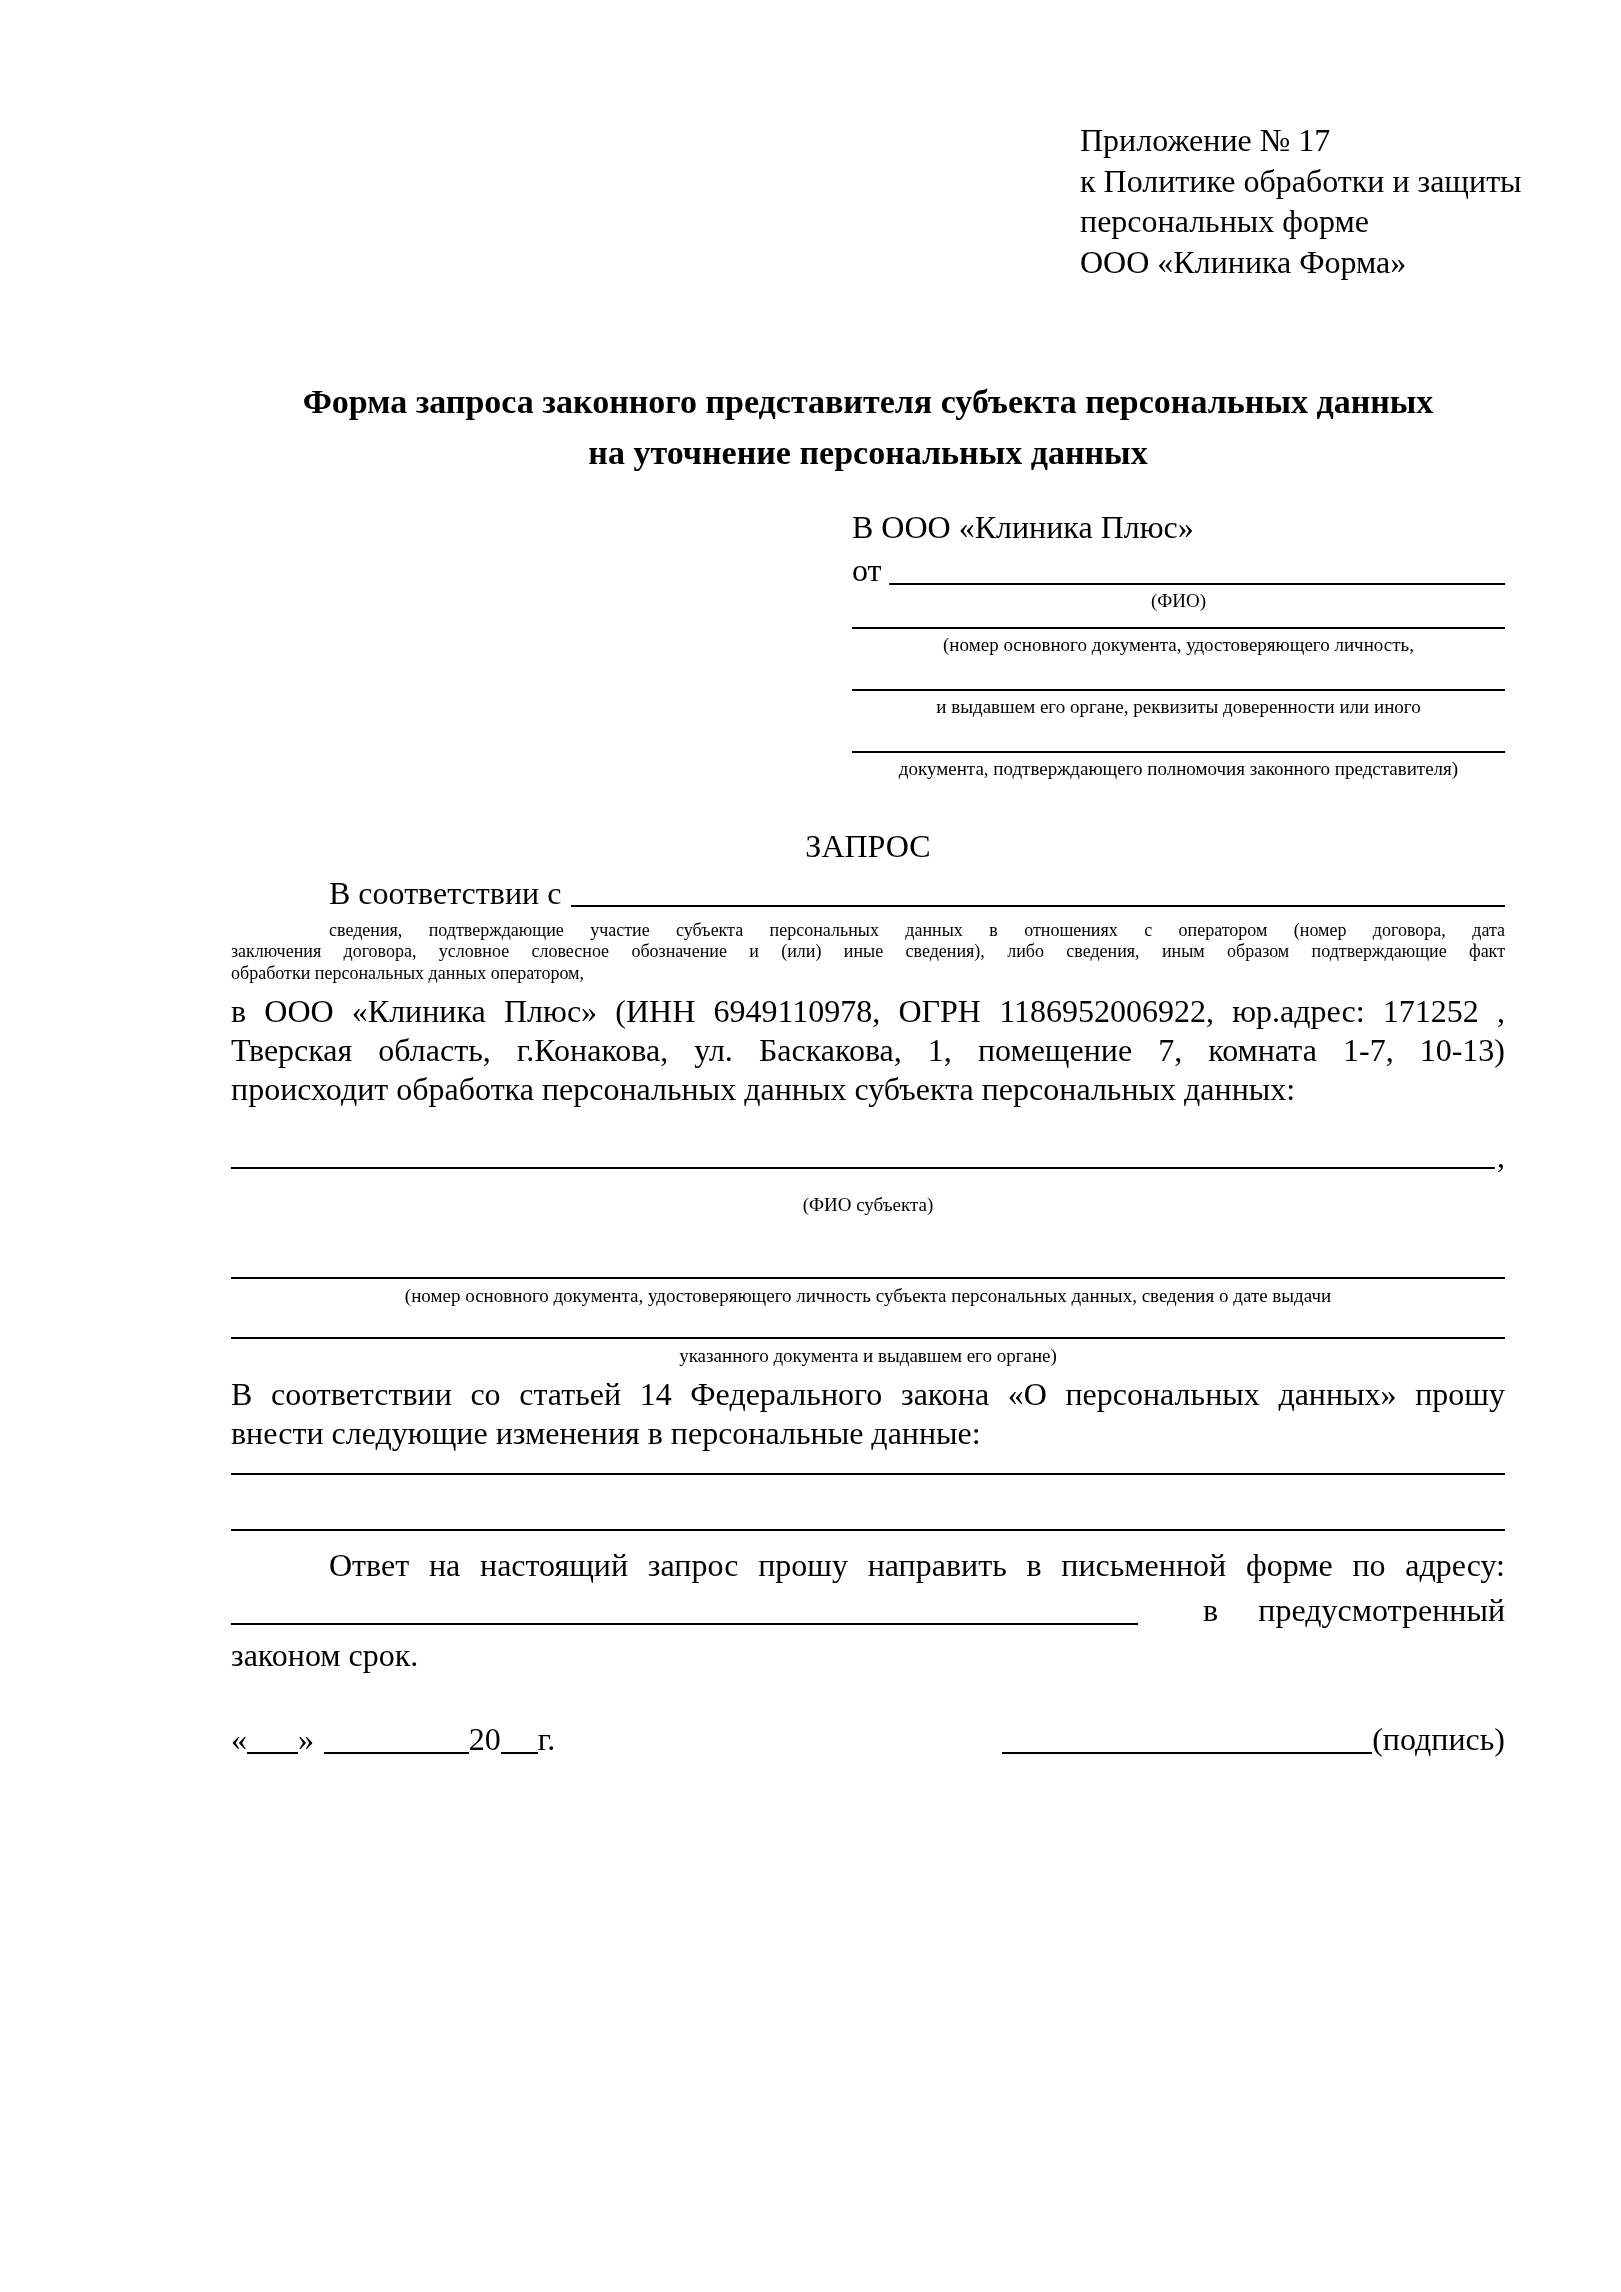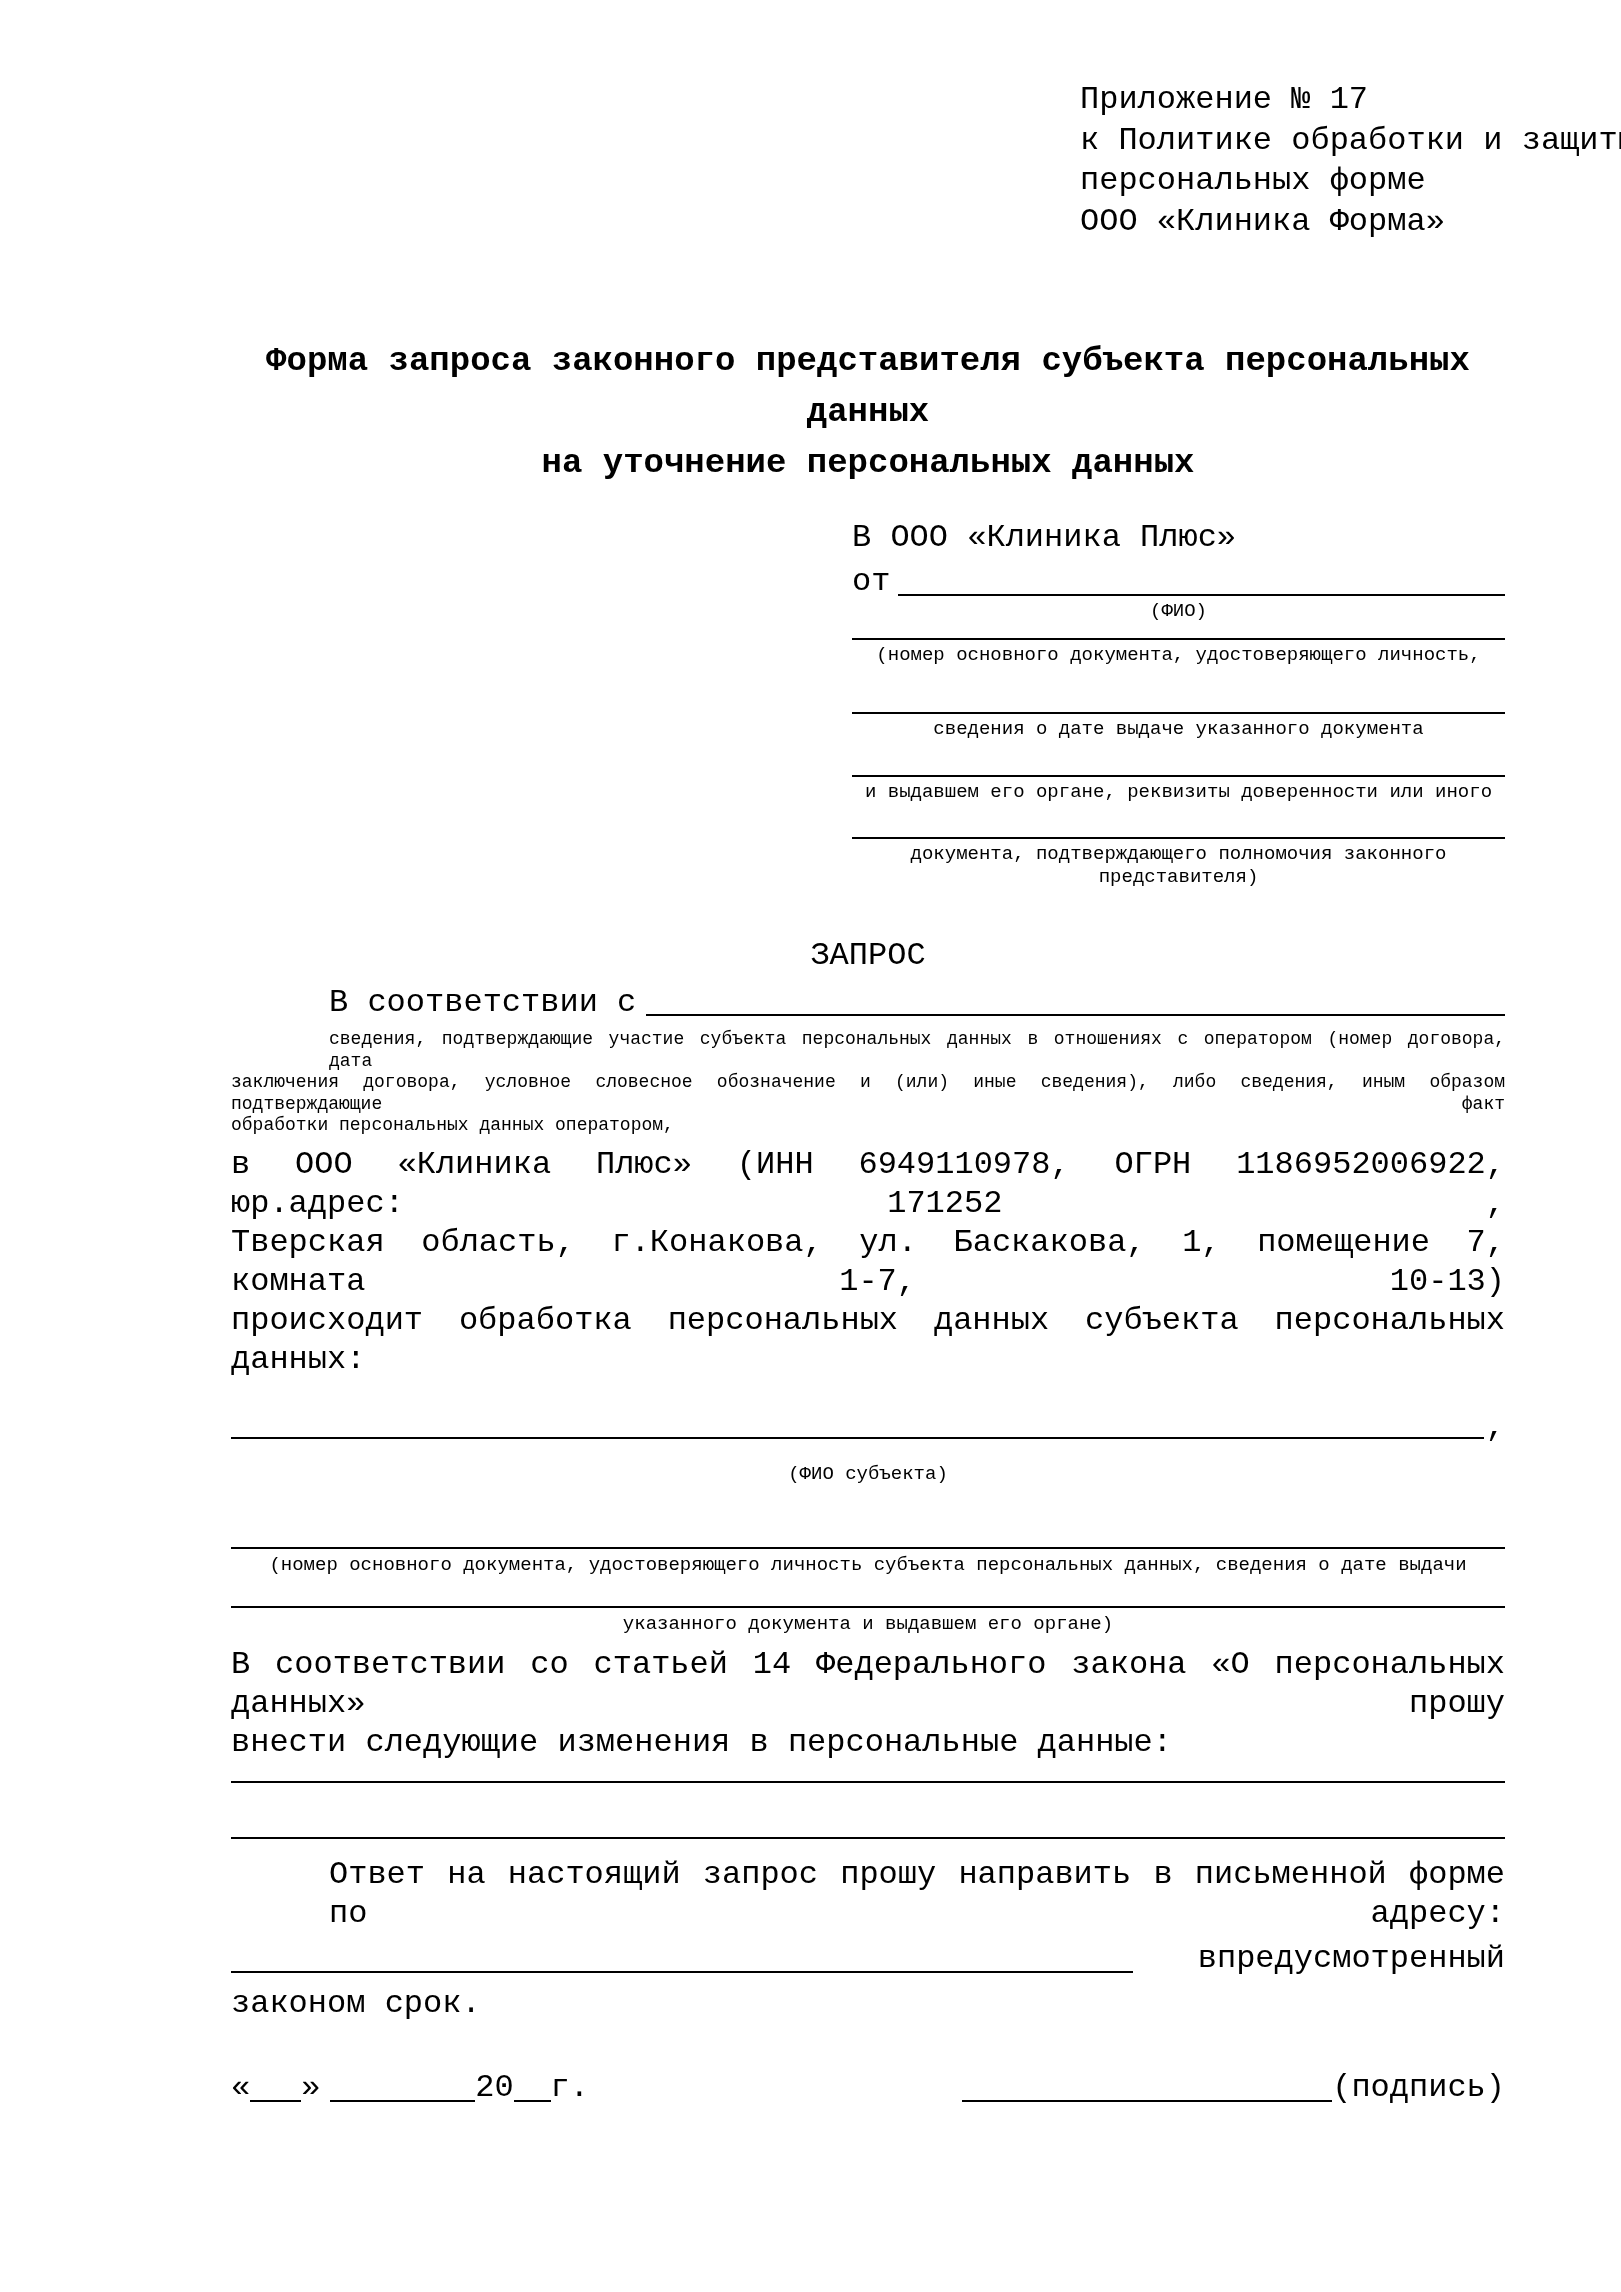--- a/index.html
+++ b/index.html
@@ -3,23 +3,23 @@
 <meta charset="utf-8">
 <style>
   * { margin: 0; padding: 0; box-sizing: border-box; }
   html, body { background: #ffffff; }
   .page {
     position: relative;
     width: 1621px;
     height: 2293px;
     background: #ffffff;
     color: #000000;
-    font-family: Liberation Mono, monospace;
+    font-family: Liberation Serif, serif;
     font-size: 32px;
-    padding: 80px 116px 39px 231px;
+    padding: 120px 116px 39px 231px;
   }
   .content { width: 100%; }
 
   
   .header-note { margin-left: 849px; line-height: 1.27; }
   .header-note div { white-space: nowrap; }
 
   
   .doc-title {
     margin-top: 93px;
@@ -120,24 +120,20 @@
         <span class="label">от</span>
         <span class="fill"></span>
       </div>
       <div class="cap">(ФИО)</div>
 
       <div class="addr-field addr-field-1">
         <div class="rule"></div>
         <div class="cap">(номер основного документа, удостоверяющего личность,</div>
       </div>
 
-      <div class="addr-field addr-field-2">
-        <div class="rule"></div>
-        <div class="cap">сведения о дате выдаче указанного документа</div>
-      </div>
 
       <div class="addr-field addr-field-3">
         <div class="rule"></div>
         <div class="cap">и выдавшем его органе, реквизиты доверенности или иного</div>
       </div>
 
       <div class="addr-field addr-field-4">
         <div class="rule"></div>
         <div class="cap">документа, подтверждающего полномочия законного представителя)</div>
       </div>

